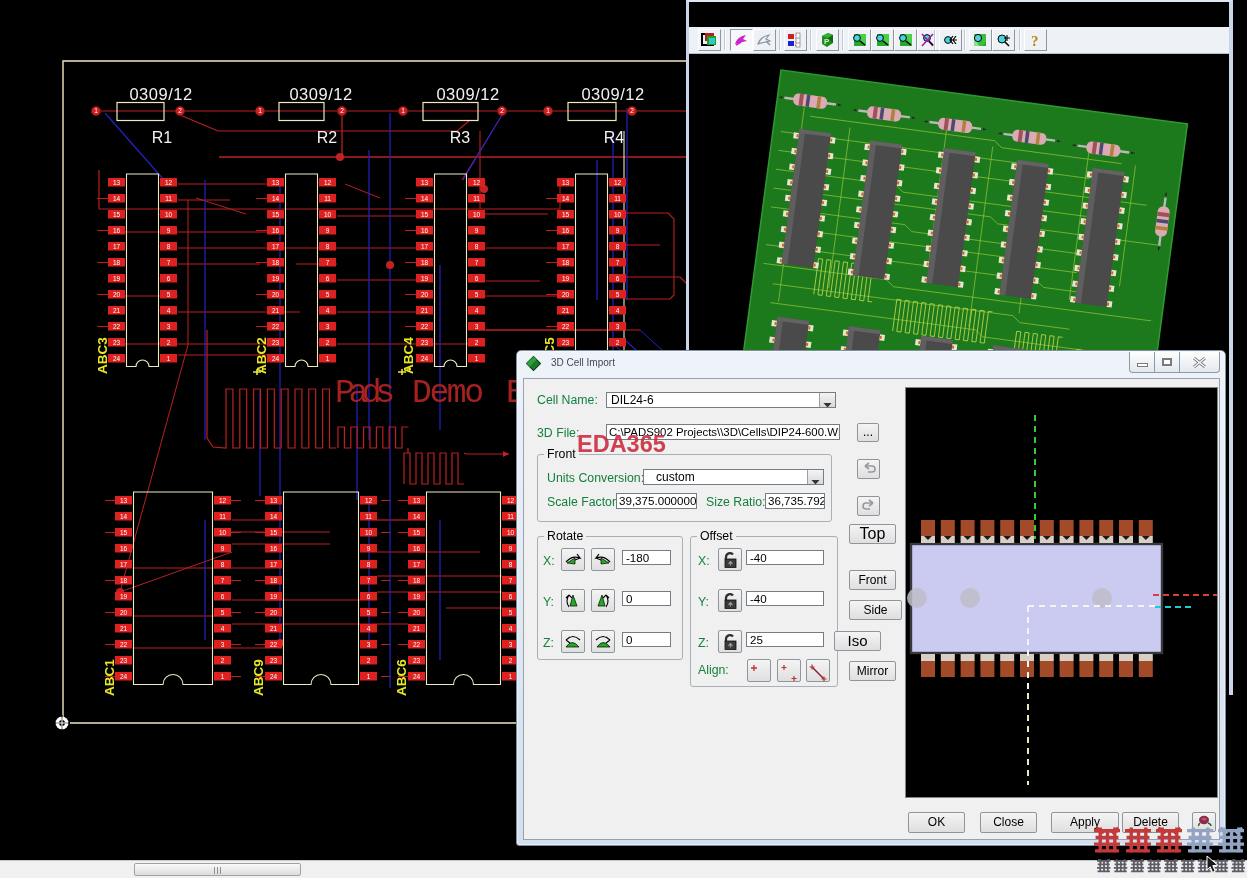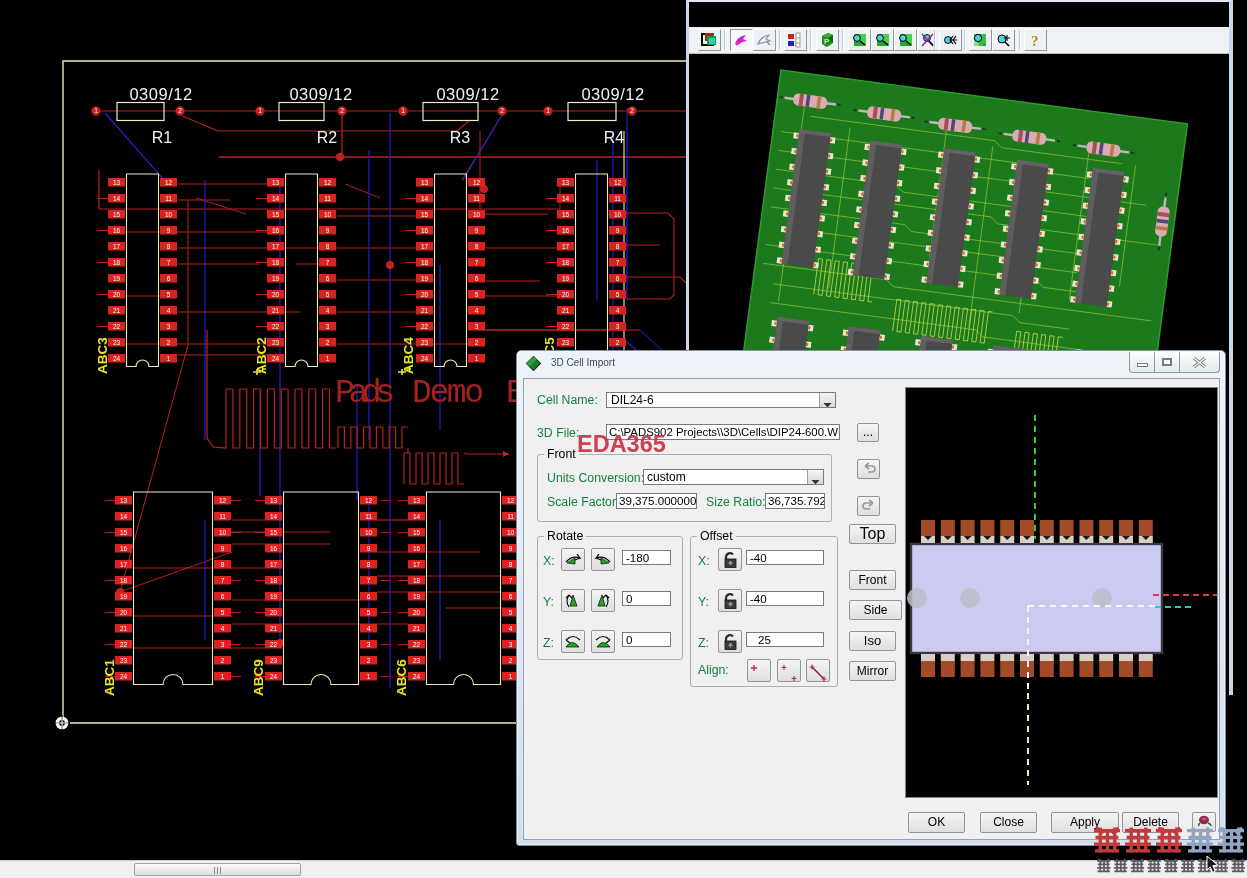--- a/index.html
+++ b/index.html
@@ -1022,21 +1022,21 @@
       <div class="lbl" style="left:13px;top:14px;font-size:12.3px">Cell Name:</div>
       <div class="fld" style="left:82px;top:13px;width:230px;height:16px;font-size:12px;padding-left:4px">DIL24-6<div class="drop"><svg width="9" height="6" viewBox="0 0 9 6">
             <path d="M0.5,1 L8.5,1 L4.5,5.5 Z" fill="#333"></path>
           </svg></div></div>
       <div class="lbl" style="left:13px;top:47px;font-size:12.3px">3D File:</div>
       <div class="fld" style="left:82px;top:45px;width:234px;height:16px;font-size:11.4px;padding-left:2px">C:\PADS902 Projects\\3D\Cells\DIP24-600.WRL</div>
       <div class="btn" style="left:333px;top:44px;width:22px;height:19px;line-height:17px;font-size:12px">...</div>
       <div class="grp" style="left:13px;top:75px;width:295px;height:68px"></div>
       <div class="grpt" style="left:20px;top:68px">Front</div>
       <div class="lbl" style="left:23px;top:92px;font-size:12.3px">Units Conversion:</div>
-      <div class="fld" style="left:119px;top:90px;width:181px;height:16px;font-size:12px;padding-left:3px">custom<div class="drop"><svg width="9" height="6" viewBox="0 0 9 6">
+      <div class="fld" style="left:119px;top:90px;width:181px;height:16px;font-size:12px;padding-left:12px">custom<div class="drop"><svg width="9" height="6" viewBox="0 0 9 6">
             <path d="M0.5,1 L8.5,1 L4.5,5.5 Z" fill="#333"></path>
           </svg></div></div>
       <div class="lbl" style="left:23px;top:116px;font-size:12.3px">Scale Factor:</div>
       <div class="fld" style="left:92px;top:114px;width:81px;height:16px;font-size:11.6px;padding-left:2px">39,375.000000</div>
       <div class="lbl" style="left:182px;top:116px;font-size:12.3px">Size Ratio:</div>
       <div class="fld" style="left:241px;top:114px;width:60px;height:16px;font-size:11.6px;padding-left:2px">36,735.792</div>
       <div class="btn" style="left:333px;top:80px;width:23px;height:20px;line-height:18px"><svg width="14" height="12" viewBox="0 0 14 12">
           <path d="M3,4 H10 a3,3 0 0 1 0,6 H6" stroke="#999" stroke-width="1.6" fill="none"></path>
           <path d="M3,4 L7,1 M3,4 L7,7" stroke="#999" stroke-width="1.6" fill="none"></path>
         </svg></div>
@@ -1094,36 +1094,36 @@
           <path d="M8.5,13.5 v-3.5 M8.5,9.5 l-2,2.4 M8.5,9.5 l2,2.4" stroke="#999" stroke-width="1.2" fill="none"></path>
         </svg></div>
       <div class="fld" style="left:222px;top:212px;width:78px;height:15px;font-size:11.6px;padding-left:3px">-40</div>
       <div class="lbl" style="left:174px;top:257px;font-size:12.3px">Z:</div>
       <div class="btn ibtn" style="left:194px;top:251px"><svg width="16" height="17" viewBox="0 0 16 17">
           <path d="M4,8 V5 a4,4 0 0 1 7,-2.5" stroke="#2e2e2e" stroke-width="2.2" fill="none"></path>
           <rect x="3" y="7" width="11" height="8.5" fill="#3a3a3a"></rect>
           <rect x="3" y="7" width="11" height="8.5" fill="none" stroke="#111" stroke-width="0.8"></rect>
           <path d="M8.5,13.5 v-3.5 M8.5,9.5 l-2,2.4 M8.5,9.5 l2,2.4" stroke="#999" stroke-width="1.2" fill="none"></path>
         </svg></div>
-      <div class="fld" style="left:222px;top:253px;width:78px;height:15px;font-size:11.6px;padding-left:11px">25</div>
+      <div class="fld" style="left:222px;top:253px;width:78px;height:15px;font-size:11.6px;padding-left:3px">25</div>
       <div class="lbl" style="left:174px;top:284px;font-size:12.3px">Align:</div>
       <div class="btn ibtn" style="left:223px;top:280px"><svg width="20" height="20" viewBox="0 0 20 20">
           <path d="M5,2 v6 M2,5 h6" stroke="#c03030" stroke-width="1.3"></path>
         </svg></div>
       <div class="btn ibtn" style="left:253px;top:280px"><svg width="20" height="20" viewBox="0 0 20 20">
           <path d="M5,2 v5 M2.5,4.5 h5 M15,13 v5 M12.5,15.5 h5" stroke="#c03030" stroke-width="1.2"></path>
         </svg></div>
       <div class="btn ibtn" style="left:282px;top:280px"><svg width="20" height="20" viewBox="0 0 20 20">
           <path d="M4,4 L16,16" stroke="#802030" stroke-width="1.4"></path>
           <path d="M4,1.5 v5 M1.5,4 h5 M16,13.5 v5 M13.5,16 h5" stroke="#c03030" stroke-width="1.2"></path>
         </svg></div>
       <div class="btn" style="left:325px;top:145px;width:47px;height:20px;line-height:18px;font-size:16px">Top</div>
       <div class="btn" style="left:325px;top:191px;width:47px;height:20px;line-height:18px;font-size:12px">Front</div>
       <div class="btn" style="left:325px;top:221px;width:53px;height:20px;line-height:18px;font-size:12px">Side</div>
-      <div class="btn" style="left:325px;top:252px;width:47px;height:20px;line-height:18px;font-size:13px">Iso</div>
+      <div class="btn" style="left:310px;top:252px;width:47px;height:20px;line-height:18px;font-size:15px">Iso</div>
       <div class="btn" style="left:325px;top:282px;width:47px;height:20px;line-height:18px;font-size:12px">Mirror</div>
       <div id="pv"><svg width="311" height="409" viewBox="0 0 311 409">
           <rect x="0" y="0" width="311" height="409" fill="#000"></rect>
           <path d="M129,27 V151" stroke="#33cc33" stroke-width="2" stroke-dasharray="6,5"></path>
           <rect x="5" y="156" width="251" height="109" fill="#cbcbf2" stroke="#38383f" stroke-width="2.4"></rect>
           <rect x="15.0" y="132" width="14" height="16" fill="#a34a28"></rect>
           <rect x="15.0" y="148" width="14" height="7" fill="#d8cec4"></rect>
           <path d="M18.0,148 h8 l-4,4 z" fill="#1a1a1a"></path>
           <rect x="15.0" y="266" width="14" height="7" fill="#d8cec4"></rect>
           <rect x="15.0" y="273" width="14" height="16" fill="#a34a28"></rect>

